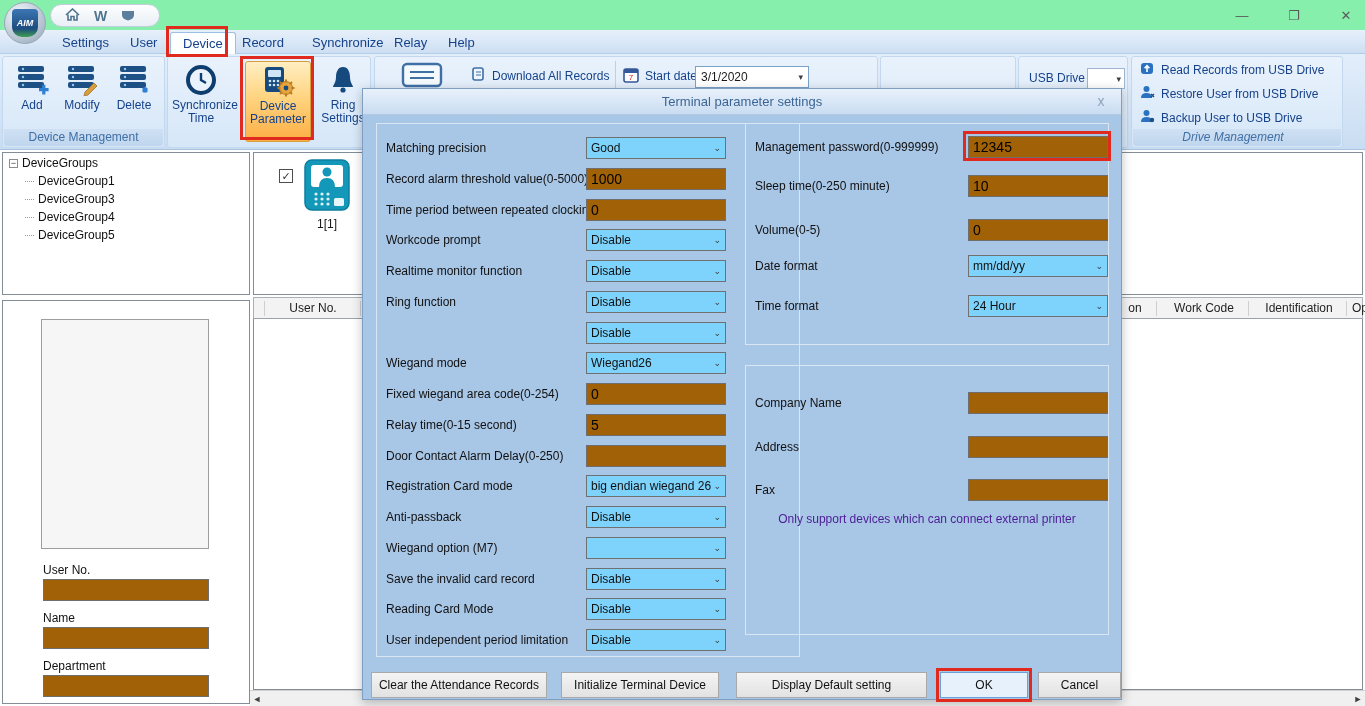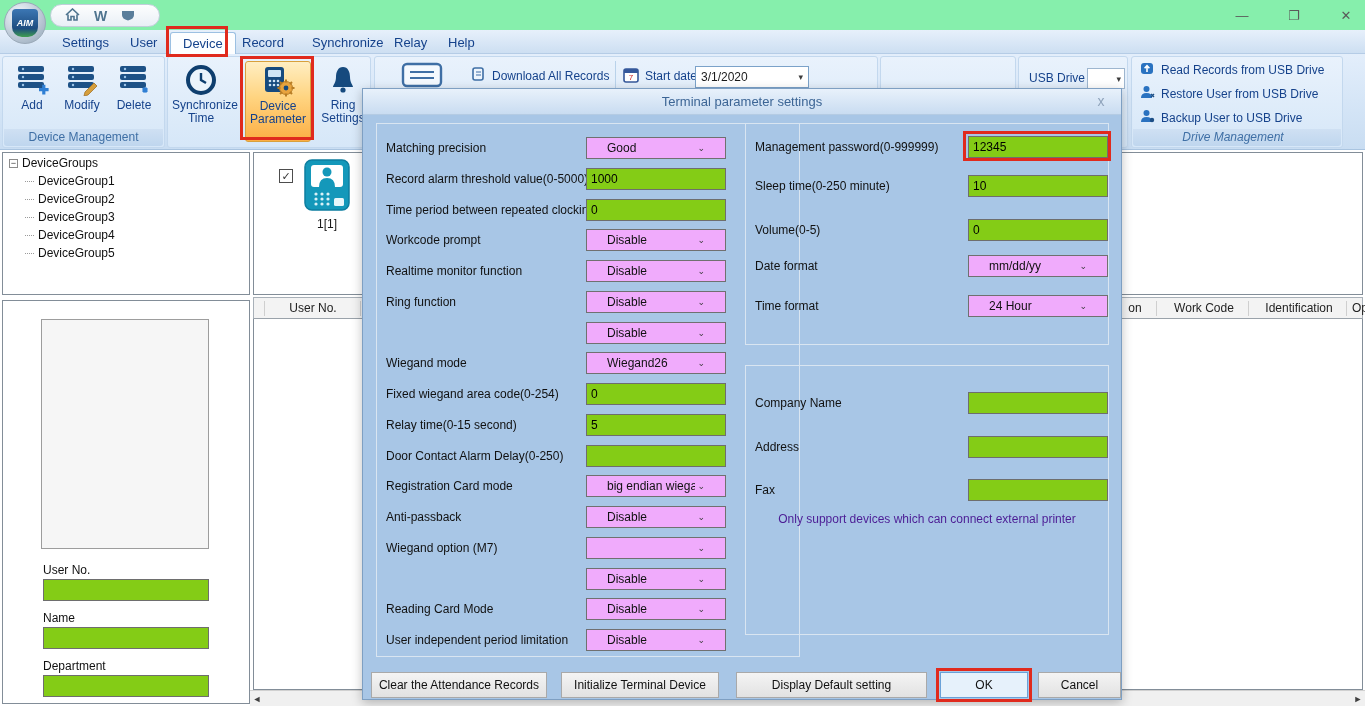--- a/index.html
+++ b/index.html
@@ -51,39 +51,39 @@
   .tree-dash { width:9px; border-top:1px dotted #9a9a9a; }
   .treelabel { font-size:12px; color:#111; }
 
   .checkbox { width:14px; height:14px; border:1px solid #4d4d4d; background:#fff; font-size:11px; line-height:13px; text-align:center; color:#333; }
 
   .theader { position:absolute; left:253px; top:297px; width:1110px; height:22px; background:#f3f3f3; border:1px solid #a8b0b8; border-bottom:1px solid #9aa2aa; }
   .hcell { position:absolute; top:0; height:21px; line-height:21px; font-size:12px; color:#222; text-align:center; }
   .hsep { position:absolute; top:3px; width:1px; height:15px; background:#cfcfcf; }
 
   .formlabel { font-size:12px; color:#111; }
-  .tbox { border:1px solid #6e6e6e; background:#84cc16; height:22px; font-family:"Liberation Sans",sans-serif; font-size:12px; padding:1px 4px; }
+  .tbox { border:1px solid #6e6e6e; background:#a16207; height:22px; font-family:"Liberation Sans",sans-serif; font-size:14px; padding:1px 4px; }
 
   
   .hscroll { position:absolute; left:250px; top:690px; width:1115px; height:16px; background:#f0f0f0; border-top:1px solid #d0d0d0; }
   .scroll-arrow { position:absolute; top:0; width:14px; height:16px; font-size:9px; color:#404040; text-align:center; line-height:16px; }
 
   
   .dialog { position:absolute; left:362px; top:88px; width:760px; height:612px; background:#a8c6e6;
             border:1px solid #7e9fc2; box-shadow:0 3px 10px rgba(0,0,0,.25); z-index:10; }
   .dtitle { position:absolute; left:0; top:0; width:100%; height:26px; background:linear-gradient(#e8f1fb,#c9dcf1);
             border-bottom:1px solid #b4cbe3; color:#3c6595; font-size:13px; text-align:center; line-height:26px; }
   .dclose { position:absolute; right:10px; top:0; width:20px; height:26px; line-height:24px; text-align:center; color:#8fa3bb; font-size:14px; }
   .gbox { position:absolute; border:1px solid #d9e5f1; }
   .drow { position:absolute; left:0; height:22px; width:100%; }
   .dlabel { position:absolute; left:9px; top:0; width:200px; height:22px; line-height:22px; font-size:12px; color:#111;
             white-space:nowrap; overflow:hidden; }
   .dctl-l { position:absolute; left:209px; width:140px; }
   .dctl-r { position:absolute; left:222px; width:140px; }
-  .combo { height:22px; background:#f0abfc; border:1px solid #707070; display:flex; align-items:center; padding:0 20px; }
+  .combo { height:22px; background:#7dd3fc; border:1px solid #707070; display:flex; align-items:center; padding:0 4px; }
   .combo-val { font-size:12px; color:#111; white-space:nowrap; overflow:hidden; flex:1; }
   .chev { color:#3c3c3c; font-size:9px; margin-left:2px; }
   .dinput { width:140px; }
   .note { position:absolute; width:100%; text-align:center; color:#4c1d95; font-size:12px; }
   .dbtn { position:absolute; top:583px; height:26px; background:linear-gradient(#f4f4f4,#e2e2e2); border:1px solid #a9a9a9;
           font-size:12px; color:#111; text-align:center; line-height:24px; }
   .dbtn-ok { background:#e6f1fb; border:1px solid #6aa1d8; }
 
   
   .ann { position:absolute; border:3px solid #e02a1d; z-index:30; pointer-events:none; }
@@ -308,24 +308,20 @@
   </div>
 
   <div class="panel" style="left:2px; top:152px; width:248px; height:143px;">
     <div class="tree-root">
       <span class="tree-box">−</span>
       <span class="treelabel">DeviceGroups</span>
     </div>
     <div class="tree-item">
         <span class="tree-dash"></span>
         <span class="treelabel">DeviceGroup1</span>
-      </div>
-    <div class="tree-item">
-        <span class="tree-dash"></span>
-        <span class="treelabel">DeviceGroup2</span>
       </div>
     <div class="tree-item">
         <span class="tree-dash"></span>
         <span class="treelabel">DeviceGroup3</span>
       </div>
     <div class="tree-item">
         <span class="tree-dash"></span>
         <span class="treelabel">DeviceGroup4</span>
       </div>
     <div class="tree-item">
@@ -467,20 +463,21 @@
           </div>
         </div>
       <div class="drow" style="top:413px;">
           <span class="dlabel">Wiegand option (M7)</span>
         <div class="combo dctl-l">
             <span class="combo-val"></span>
             <span class="chev">⌄</span>
           </div>
         </div>
       <div class="drow" style="top:444px;">
+          <span class="dlabel">Save the invalid card record</span>
         <div class="combo dctl-l">
             <span class="combo-val">Disable</span>
             <span class="chev">⌄</span>
           </div>
         </div>
       <div class="drow" style="top:474px;">
           <span class="dlabel">Reading Card Mode</span>
         <div class="combo dctl-l">
             <span class="combo-val">Disable</span>
             <span class="chev">⌄</span>

